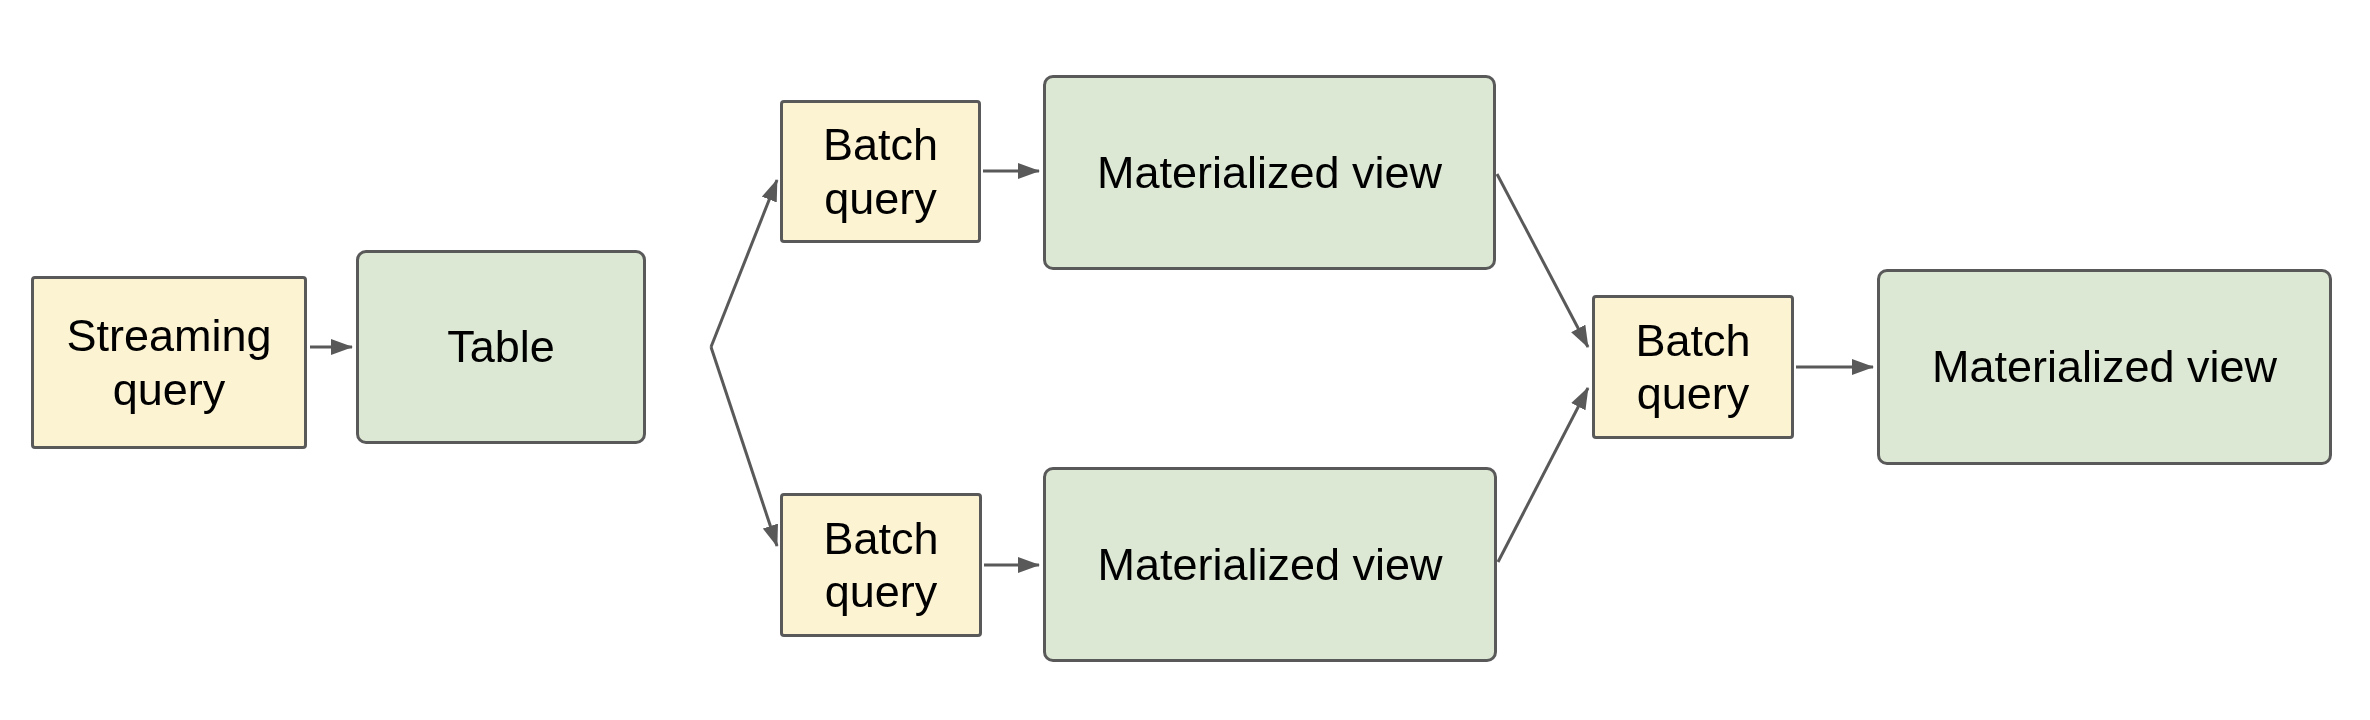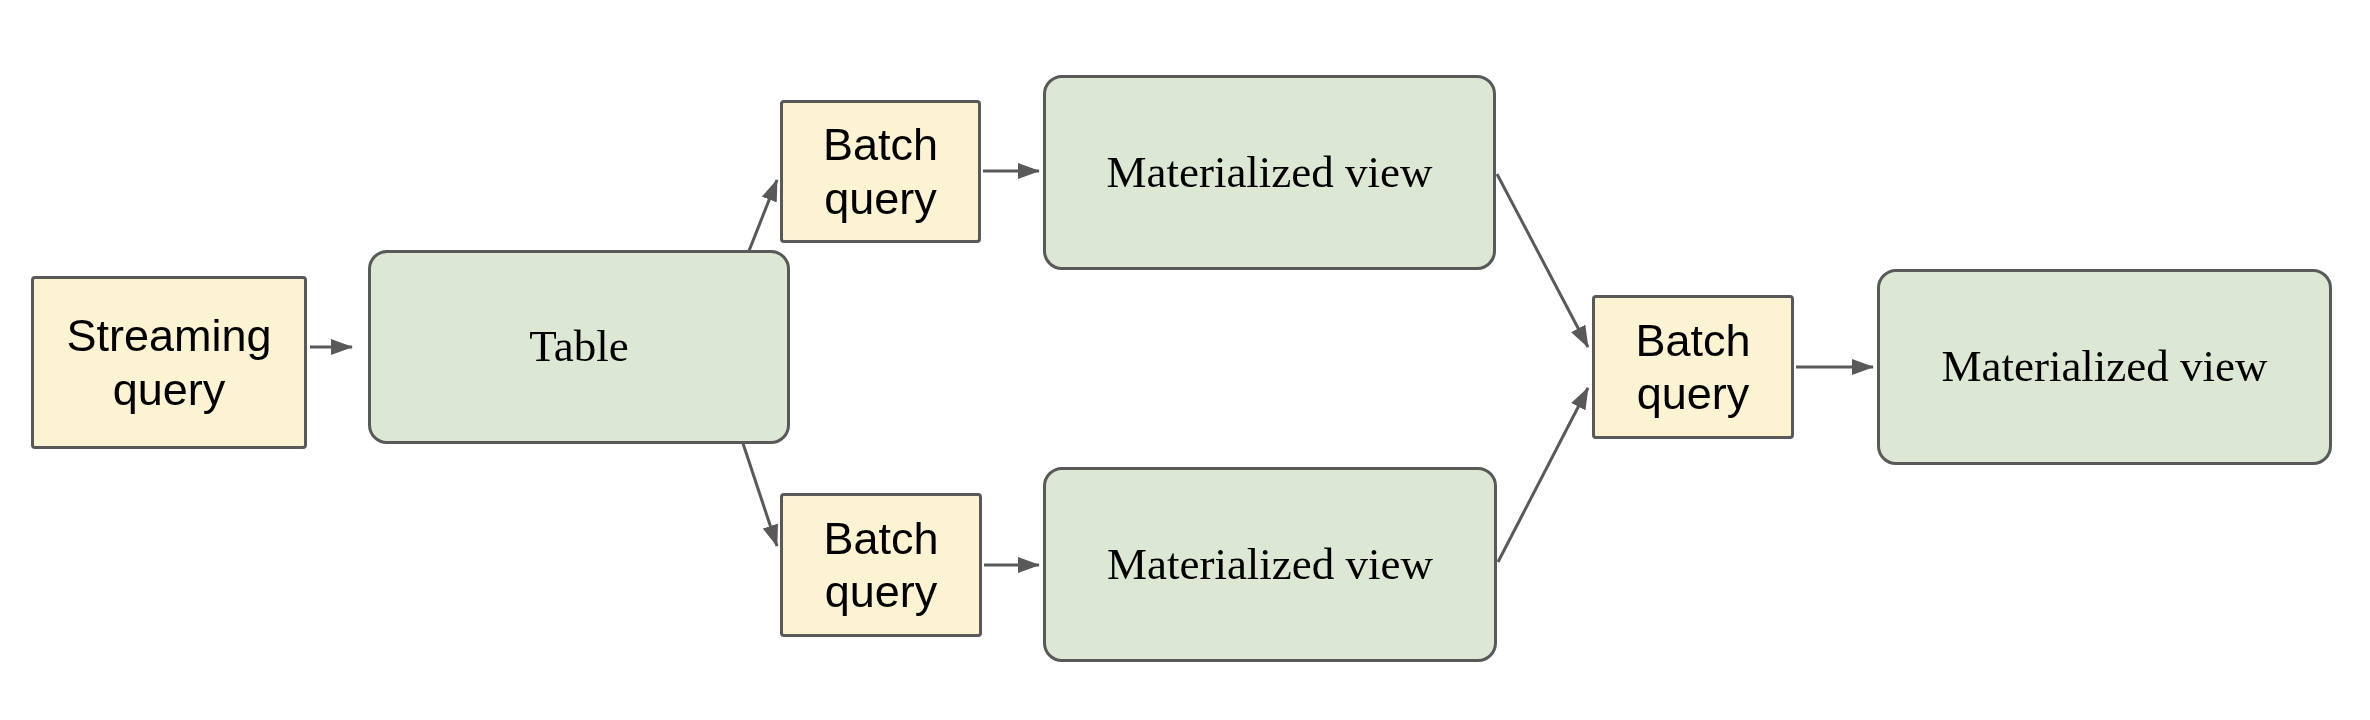--- a/index.html
+++ b/index.html
@@ -27,22 +27,21 @@
     color: var(--text-color, #000000);
   }
   .node.query {
     background: var(--query-fill, #fcf3d2);
     border: 3px solid var(--stroke, #595959);
     border-radius: 4px;
   }
   .node.view {
     background: var(--view-fill, #dce8d3);
     border: 3px solid var(--stroke, #595959);
-    border-radius: 19px;
-    font-family: Liberation Serif, serif;
+    border-radius: 10px;
   }
   .label { white-space: pre-line; }
   .edge {
     stroke: var(--stroke, #595959);
     stroke-width: 3;
     fill: none;
   }
 </style>
 </head>
 <body>
@@ -63,21 +62,21 @@
         <line class="edge" x1="1497" y1="174" x2="1588" y2="347" marker-end="url(#arrowhead)"></line>
         <line class="edge" x1="1498" y1="562" x2="1588" y2="388" marker-end="url(#arrowhead)"></line>
         <line class="edge" x1="1796" y1="367" x2="1873" y2="367" marker-end="url(#arrowhead)"></line>
       </g>
   </svg>
 
 <div class="node query" style="left: 31px; top: 276px; width: 276px; height: 173px;">
       <span class="label">Streaming
 query</span>
     </div>
-    <div class="node view" style="left: 356px; top: 250px; width: 422px; height: 194px; margin-left: 12px;">
+    <div class="node view" style="left: 356px; top: 250px; width: 290px; height: 194px;">
       <span class="label">Table</span>
     </div>
     <div class="node query" style="left: 780px; top: 100px; width: 201px; height: 143px;">
       <span class="label">Batch
 query</span>
     </div>
     <div class="node view" style="left: 1043px; top: 75px; width: 453px; height: 195px;">
       <span class="label">Materialized view</span>
     </div>
     <div class="node query" style="left: 780px; top: 493px; width: 202px; height: 144px;">

